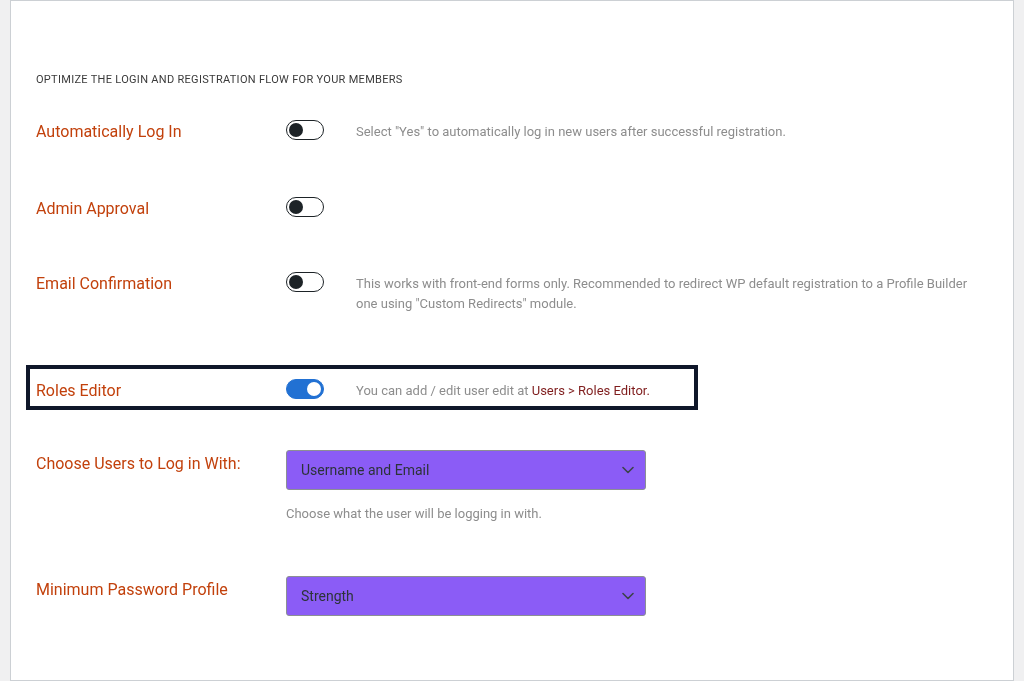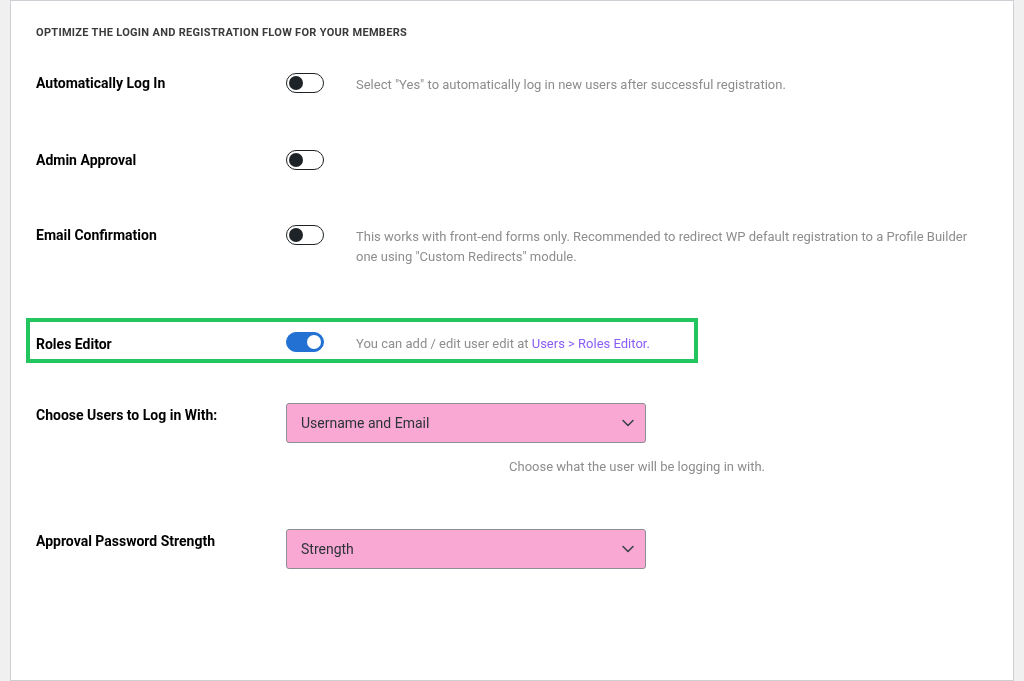--- a/index.html
+++ b/index.html
@@ -13,63 +13,63 @@
   .panel {
     background: #fff;
     border: 1px solid #ccd0d4;
     margin: 0 10px;
     padding: 25px 25px 15px 25px;
     width: 1004px;
     min-height: 681px;
   }
   .section-title {
     font-size: 11px;
-    font-weight: 700;
+    font-weight: 400;
     letter-spacing: 0.3px;
     color: #3a3a3a;
     margin-bottom: 32px;
     text-transform: uppercase;
+    margin-top: 47px;
   }
   .setting-row {
     display: flex;
     align-items: flex-start;
     margin-bottom: 52px;
   }
   .setting-row.tight {
     margin-bottom: 50px;
   }
   .setting-label {
     flex: 0 0 250px;
-    font-size: 14px;
-    font-weight: 700;
-    color: #000000;
+    font-size: 16px;
+    font-weight: 400;
+    color: #c2410c;
     padding-top: 4px;
   }
   .setting-control {
     flex: 0 0 70px;
     padding-top: 2px;
   }
   .setting-body {
     flex: 1;
   }
   .setting-desc {
     font-size: 13px;
     color: #8d8d8d;
     line-height: 1.5;
     padding-top: 4px;
   }
   .setting-hint {
     font-size: 13px;
     color: #8d8d8d;
     margin-top: 14px;
     line-height: 1.5;
-    text-align: center;
   }
   .link-inline {
-    color: #8b5cf6;
+    color: #7f1d1d;
     text-decoration: none;
   }
   
   .toggle {
     position: relative;
     display: inline-block;
     width: 38px;
     height: 20px;
     background: #fff;
     border: 1.5px solid #1d2327;
@@ -90,21 +90,21 @@
     background: #2271d3;
     border-color: #2271d3;
   }
   .toggle.on .knob {
     left: 20px;
     background: #fff;
   }
   
   .highlight-row {
     position: relative;
-    border: 4px solid #22c55e;
+    border: 4px solid #0f172a;
     padding: 10px 6px 4px 6px;
     margin-left: -10px;
     margin-right: 290px;
     margin-bottom: 40px;
     display: flex;
     align-items: center;
   }
   .highlight-row .setting-label {
     flex: 0 0 250px;
     padding-top: 0;
@@ -119,21 +119,21 @@
   
   .select-wrap {
     position: relative;
     width: 360px;
   }
   .select-box {
     width: 100%;
     height: 40px;
     border: 1px solid #8c8f94;
     border-radius: 3px;
-    background: #f9a8d4;
+    background: #8b5cf6;
     padding: 0 36px 0 14px;
     font-size: 14px;
     color: #2c3338;
     display: flex;
     align-items: center;
     cursor: pointer;
   }
   .select-wrap .chevron {
     position: absolute;
     right: 12px;
@@ -215,21 +215,21 @@
               <path d="M1 3.5 L6 8.5 L11 3.5" stroke="#3c434a" stroke-width="1.6" fill="none" stroke-linecap="round" stroke-linejoin="round"></path>
             </svg>
         </span>
       </div>
       <div class="setting-hint">Choose what the user will be logging in with.</div>
     </div>
   </div>
 
 
   <div class="setting-row" style="margin-bottom:20px;">
-    <div class="setting-label">Approval Password Strength</div>
+    <div class="setting-label">Minimum Password Profile</div>
     <div class="setting-body">
       <div class="select-wrap">
         <div class="select-box">
           <span>Strength</span>
         </div>
         <span class="chevron">
           <svg viewBox="0 0 12 12" width="12" height="12">
               <path d="M1 3.5 L6 8.5 L11 3.5" stroke="#3c434a" stroke-width="1.6" fill="none" stroke-linecap="round" stroke-linejoin="round"></path>
             </svg>
         </span>

